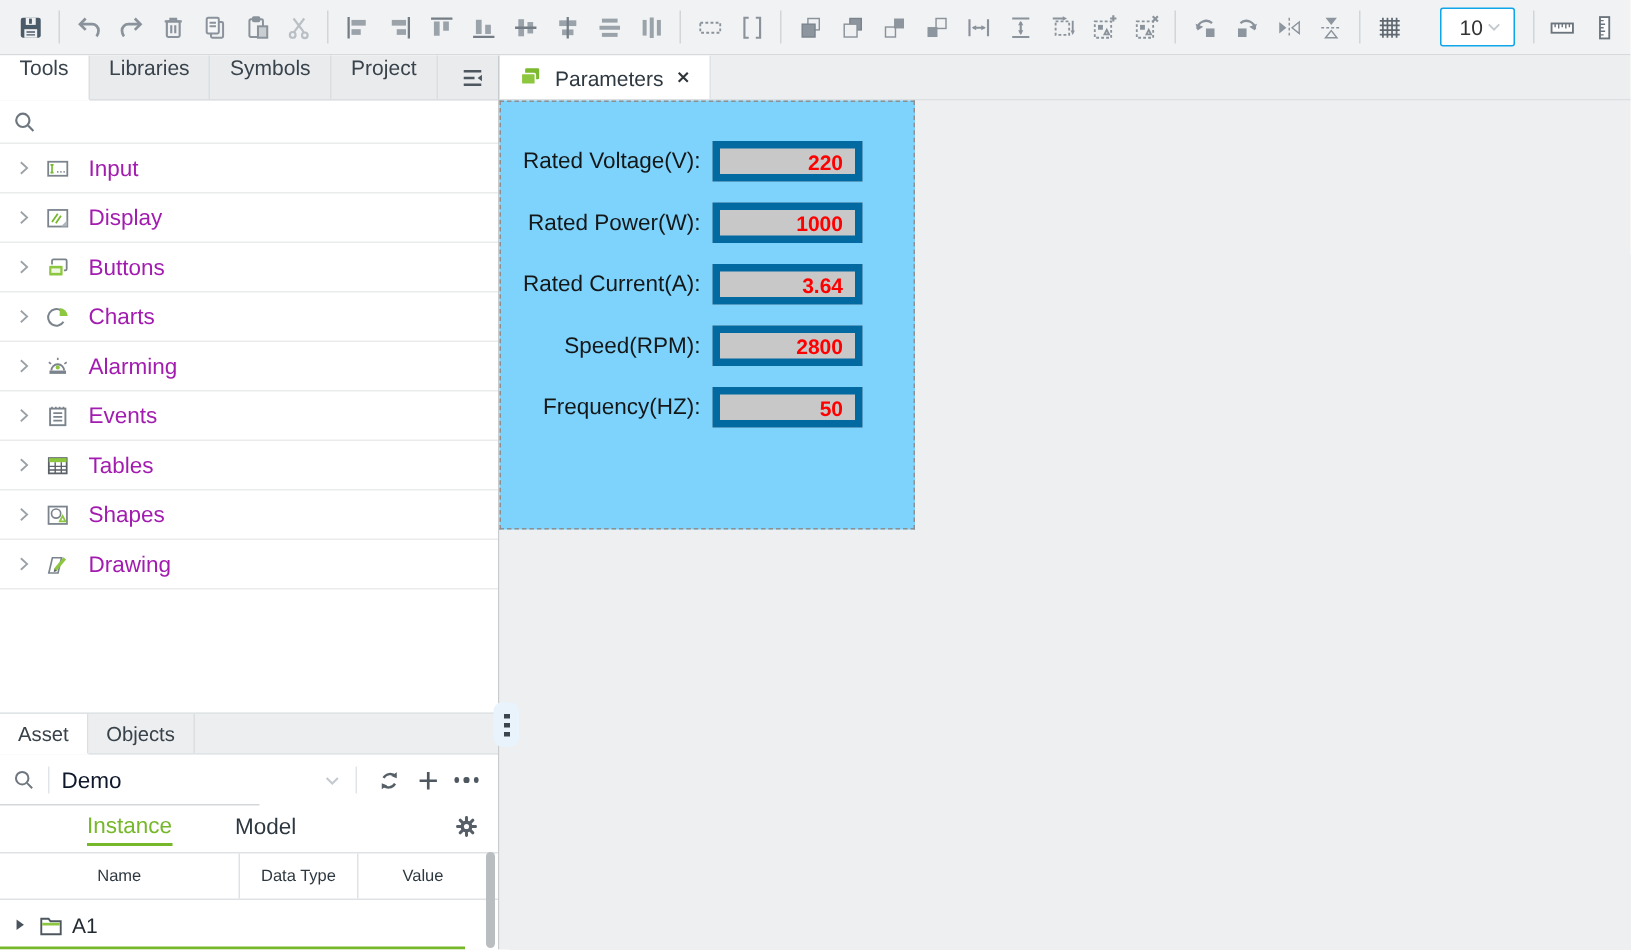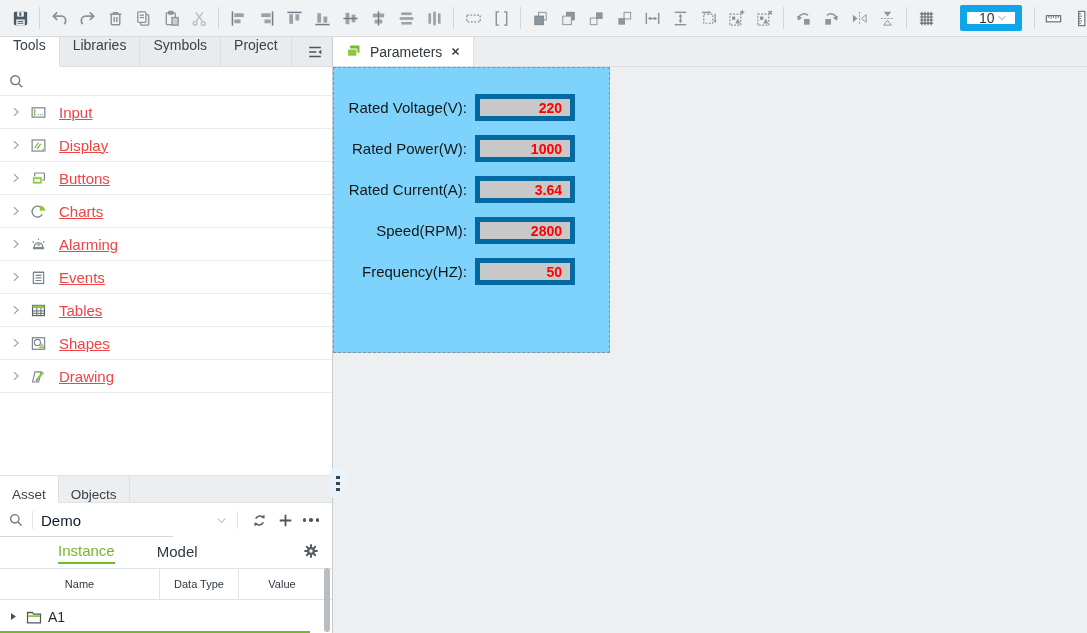--- a/index.html
+++ b/index.html
@@ -6,47 +6,47 @@
   html,body { width:1087px; height:633px; overflow:hidden; background:#fff;
     font-family:"Liberation Sans", sans-serif; color:#38424a; }
 
   
   .toolbar { height:37px; background:#f1f2f3; border-bottom:1px solid #d7dadc;
     display:flex; align-items:center; padding:0 6px; }
   .tb-btn { width:28px; height:28px; display:flex; align-items:center; justify-content:center;
     border-radius:3px; flex:0 0 auto; cursor:pointer; }
   .tb-sep { width:1px; height:22px; background:#d2d6d9; margin:0 5px; flex:0 0 auto; }
   .ic { width:19px; height:19px; display:block; }
-  .tb-select { width:84px; height:26px; background:#fff; border:7px solid #0ea5e9; border-radius:2px;
+  .tb-select { width:84px; height:26px; background:#fff; border:1px solid #0ea5e9; border-radius:2px;
     display:flex; align-items:center; padding:0 6px 0 12px; margin-left:20px; font-size:14px; color:#333;text-align:right; }
   .tb-select .sel-val { flex:1; }
 
   
   .main { display:flex; height:596px; }
   .left { width:333px; border-right:1px solid #c9ccce; background:#fff; display:flex; flex-direction:column; position:relative; }
   .right { flex:1; display:flex; flex-direction:column; background:#edeff0; }
 
   
   .ltabs { height:30px; background:#e9ebed; display:flex; align-items:stretch; border-bottom:1px solid #dcdfe1; font-size:14px; }
   .ltab { padding:0 13px; display:flex; border-right:1px solid #dcdfe1; color:#39434c; cursor:pointer; }
   .ltab.active { background:#fff; margin-bottom:-1px; border-bottom:1px solid #fff; }
   .ltabs .collapse { margin-left:auto; width:34px; display:flex; align-items:center; justify-content:center; cursor:pointer; }
 
   .search-row { height:29px; display:flex; align-items:center; padding-left:8px; border-bottom:1px solid #e9ebec; }
 
   .tree-item { height:33px; display:flex; align-items:center; border-bottom:1px solid #e9ebec; padding-left:9px; cursor:pointer; }
   .tree-item .chev { width:14px; height:14px; margin-right:7px; }
   .tree-item .ti { width:17px; height:17px; margin-right:12px; }
-  .tree-item .tlabel { font-size:15px; color:#ef4444;text-decoration:underline; }
+  .tree-item .tlabel { font-size:15px; color:#a21caf; }
 
   
   .bpanel { margin-top:auto; }
   .bp-tabs { height:28px; background:#eceef0; border-top:1px solid #e0e3e5; border-bottom:1px solid #e0e3e5;
     display:flex; align-items:stretch; font-size:13.5px; }
-  .bp-tab { padding:0 12px; display:flex; align-items:flex-end; border-right:1px solid #dcdfe1; cursor:pointer; }
+  .bp-tab { padding:0 12px; display:flex; align-items:center; border-right:1px solid #dcdfe1; cursor:pointer; }
   .bp-tab.active { background:#fff; margin-bottom:-1px; border-bottom:1px solid #fff; }
   .bp-search { height:34px; display:flex; align-items:center; padding:0 8px; position:relative; }
   .bp-search .vdiv { width:1px; height:18px; background:#e2e5e7; margin:0 8px; }
   .bp-search .sel-text { font-size:15px; color:#0f172a; flex:1; }
   .half-underline { position:absolute; left:0; bottom:0; width:173px; height:1px; background:#d4d7d9; }
   .mini-btn { width:26px; height:26px; display:flex; align-items:center; justify-content:center; cursor:pointer; }
   .dots3 { display:flex; gap:3px; }
   .dots3 i { width:3.4px; height:3.4px; border-radius:50%; background:#4e5760; }
 
   .bp-viewtabs { height:31px; display:flex; align-items:center; padding-left:58px; font-size:15px; }

